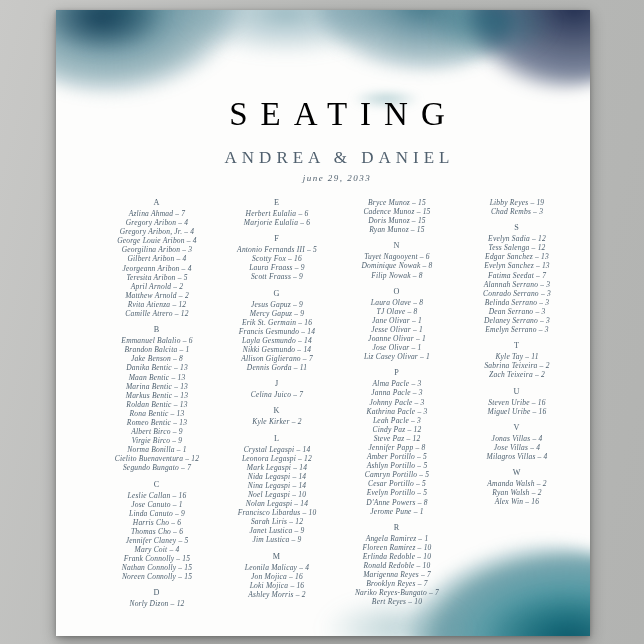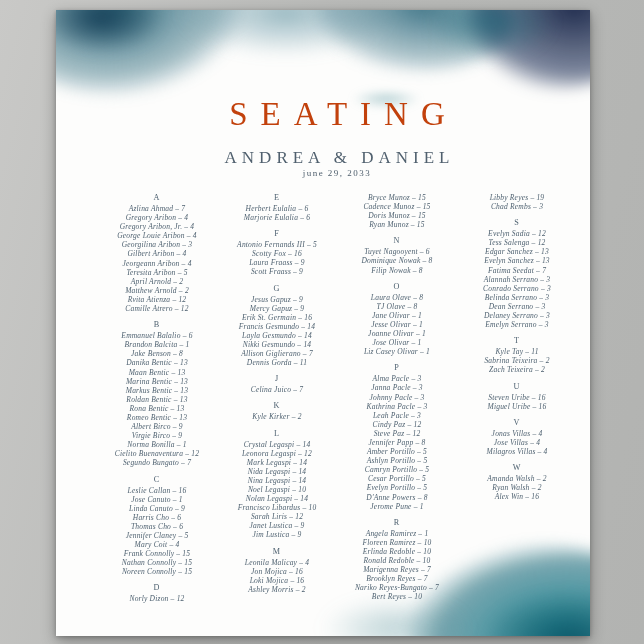--- a/index.html
+++ b/index.html
@@ -32,28 +32,28 @@
     background:radial-gradient(ellipse, rgba(86,150,160,.45), transparent 70%); }
   .ink8 { left:350px; top:535px; width:250px; height:145px;
     background:radial-gradient(ellipse at 62% 62%, rgba(16,128,142,.92), rgba(12,95,112,.55) 56%, transparent 74%);
     transform:rotate(-4deg); }
   .ink9 { left:425px; top:580px; width:180px; height:100px;
     background:radial-gradient(ellipse, rgba(8,76,94,.8), transparent 70%); }
   .ink10 { left:265px; top:588px; width:150px; height:60px; filter:blur(9px);
     background:radial-gradient(ellipse, rgba(62,130,142,.35), transparent 70%); }
   .content { position:relative; padding-top:86px; padding-left:28px; width:506px; text-align:center; }
   .title {
-    font-size:33px; font-weight:400; letter-spacing:13px; color:#c2410c;
+    font-size:33px; font-weight:400; letter-spacing:13px; color:#000000;
     margin:0; text-indent:13px;
   }
   .couple {
     margin-top:15px; font-size:17px; letter-spacing:5px; color:#50606e; text-indent:5px;
   }
   .date {
-    font-size:9px; letter-spacing:1.5px; color:#50606e;
+    margin-top:5px; font-size:9px; font-style:italic; letter-spacing:1.5px; color:#50606e;
   }
   .columns {
     margin-top:15px; display:flex; justify-content:center; gap:8px;
   }
   .col { width:112px; }
   .section { margin-bottom:7px; }
   .section .letter {
     font-size:8.2px; letter-spacing:1px; color:#4e6170; margin-bottom:2px;
   }
   .entry {

